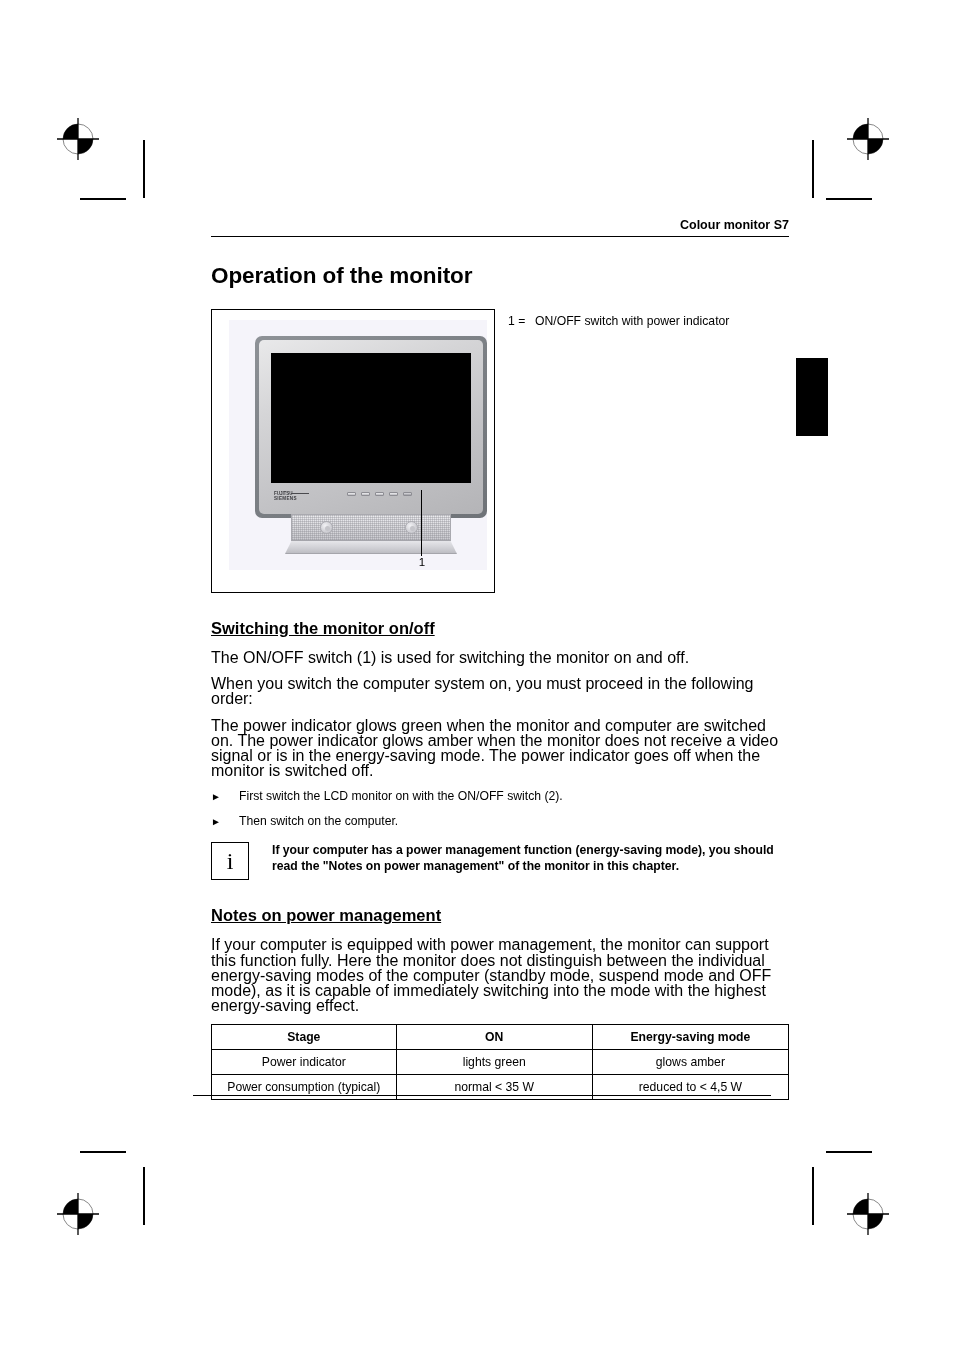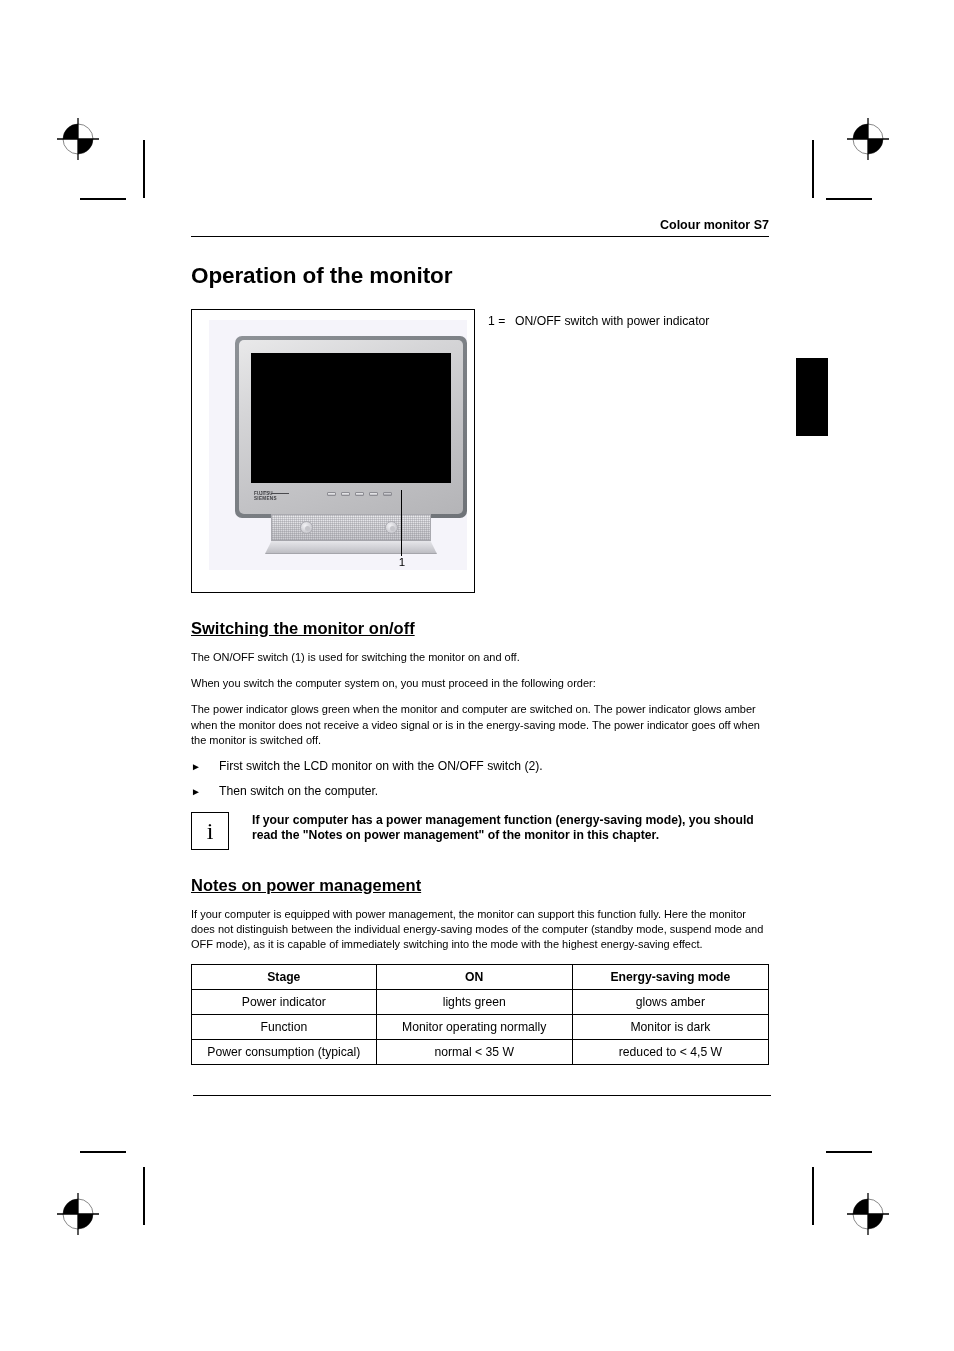--- a/index.html
+++ b/index.html
@@ -28,21 +28,21 @@
   .crop-line {
     position: absolute;
     background: #000000;
   }
   .crop-h { height: 1.5px; width: 46px; }
   .crop-v { width: 1.5px; height: 58px; }
 
   
   .page {
     position: absolute;
-    left: 191px;
+    left: 211px;
     top: 218px;
     width: 578px;
   }
 
   
   .doc-header {
     text-align: right;
     font-size: 12.5px;
     font-weight: bold;
     padding-bottom: 4px;
@@ -226,21 +226,21 @@
   .figure-legend {
     padding-left: 13px;
     padding-top: 5px;
     font-size: 12.2px;
     display: flex;
   }
   .legend-key { width: 27px; flex: 0 0 27px; }
 
   
   p.body {
-    font-size: 11px;
+    font-size: 16px;
     line-height: 15.2px;
     margin: 3px 0 11px 0;
     text-align: left;
   }
 
   
   .arrow-item {
     display: flex;
     font-size: 12.2px;
     line-height: 15.2px;
@@ -474,25 +474,20 @@
         <th>Energy-saving mode</th>
       </tr>
     </thead>
     <tbody>
       <tr>
         <td>Power indicator</td>
         <td>lights green</td>
         <td>glows amber</td>
       </tr>
       <tr>
-        <td>Function</td>
-        <td>Monitor operating normally</td>
-        <td>Monitor is dark</td>
-      </tr>
-      <tr>
         <td>Power consumption (typical)</td>
         <td>normal &lt; 35 W</td>
         <td>reduced to &lt; 4,5 W</td>
       </tr>
     </tbody>
   </table>
 
 </div>
 
 <div class="doc-footer">

